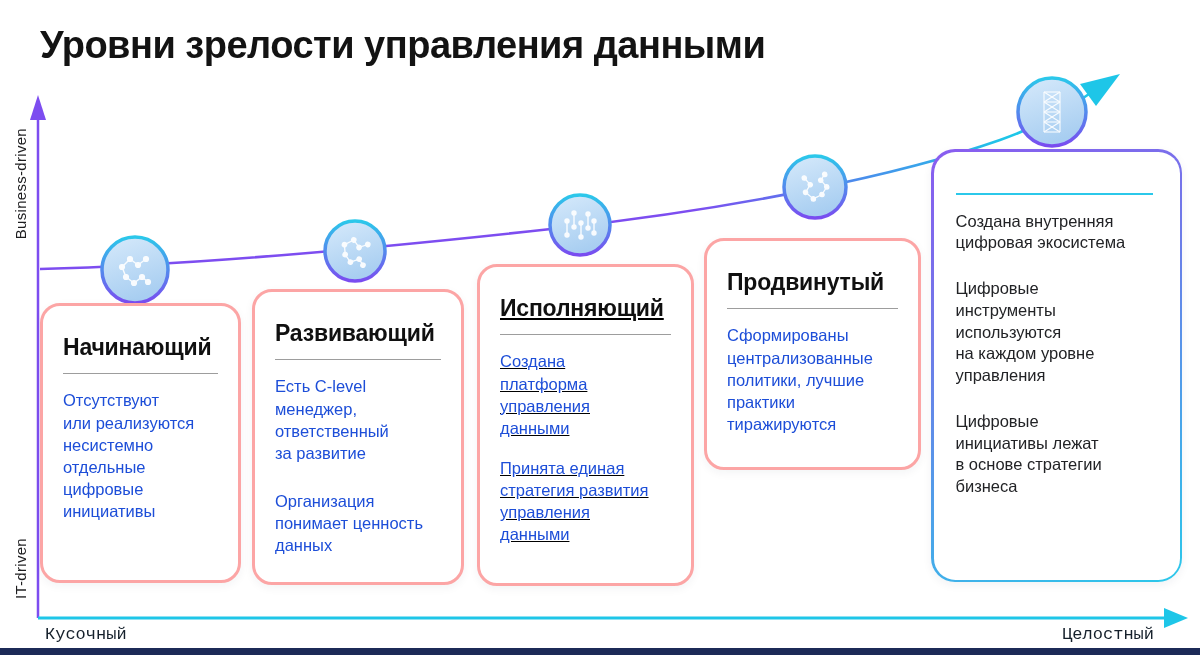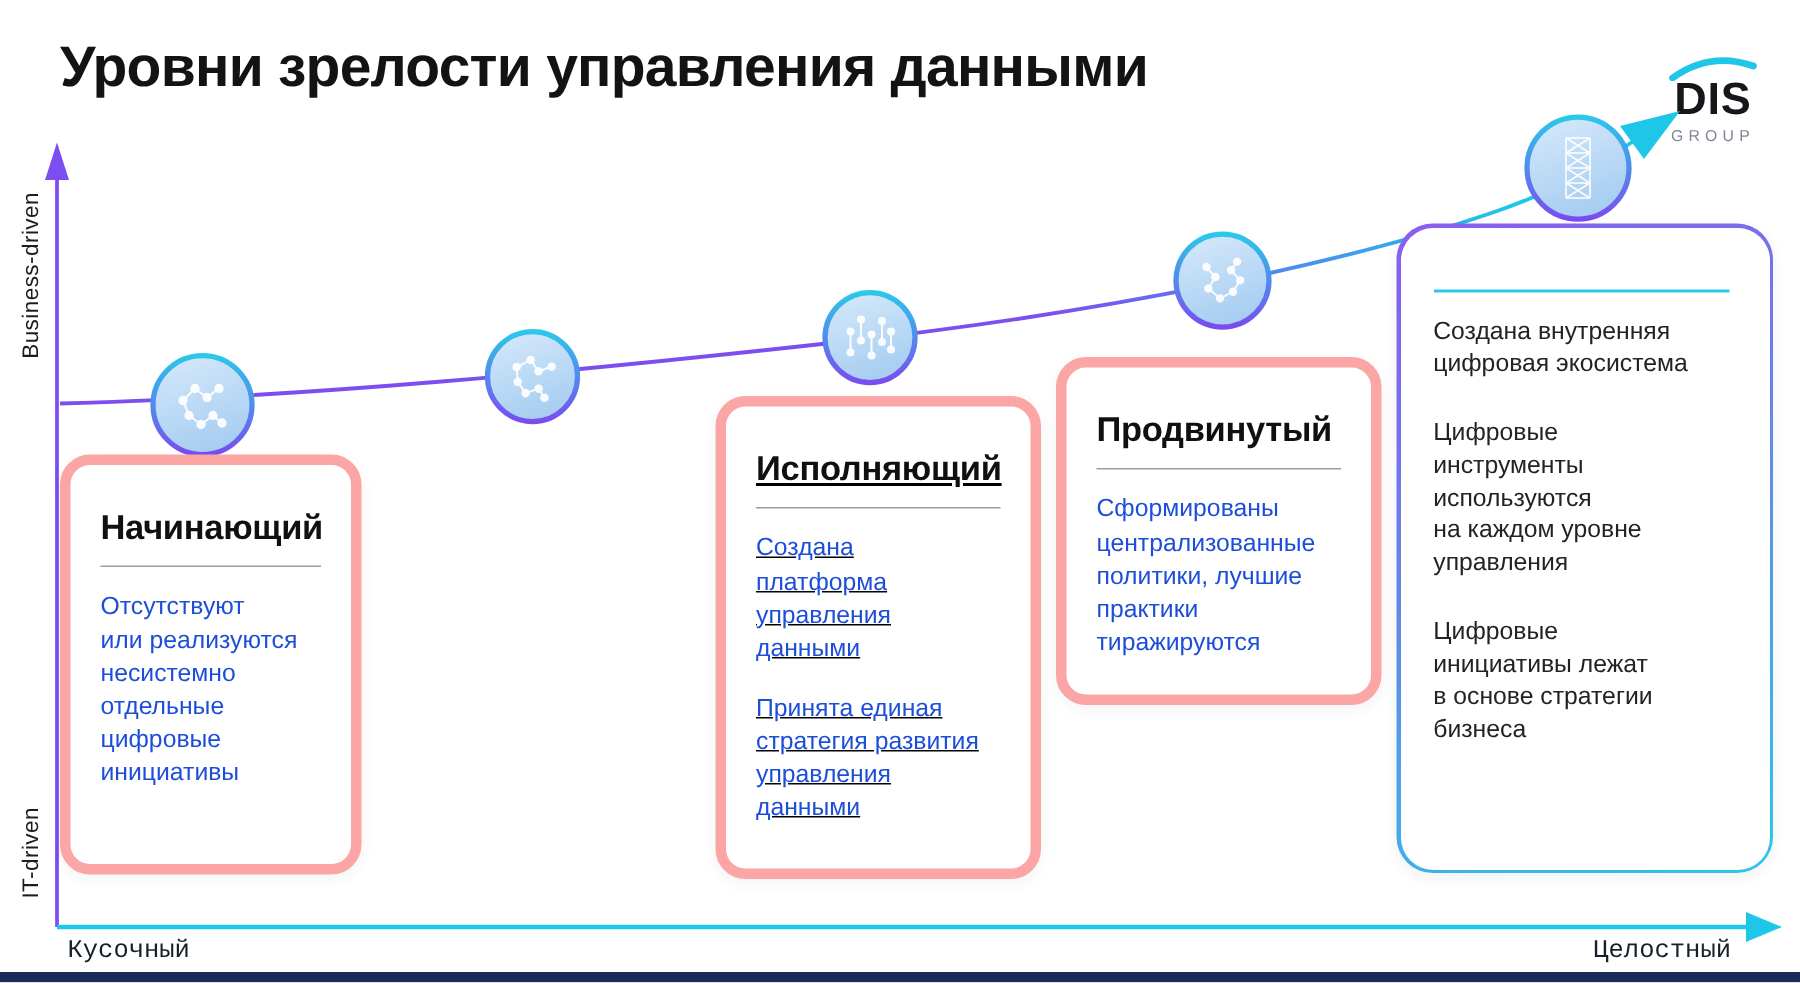--- a/index.html
+++ b/index.html
@@ -32,21 +32,21 @@
   }
   .ylabel.biz { left: 12px; top: 128px; }
   .ylabel.it  { left: 12px; top: 538px; }
   .xlabel { position: absolute; top: 625px; font-size: 17px; color: #15202b; font-family: Liberation Mono, monospace; }
   .xlabel.left  { left: 45px; }
   .xlabel.right { right: 46px; }
 
   
   .card {
     position: absolute; background: #ffffff;
-    border: 7px solid #fca5a5; border-radius: 20px;
+    border: 3px solid #fca5a5; border-radius: 20px;
     box-shadow: 0 3px 10px rgba(20,30,60,0.05);
     padding: 28px 20px 20px 20px; z-index: 3;
   }
   .card h3 { font-size: 23px; font-weight: 700; color: #101010; letter-spacing: -0.2px; line-height: 1.15; }
   .card .rule { height: 1px; background: #9d9d9d; margin-top: 13px; }
   .card p { font-size: 16.5px; color: #1d4ed8; line-height: 1.34; margin-top: 15px; white-space: pre-line; }
 
   .card.c1 { left: 40px;  top: 303px; width: 201px; height: 280px; }
   .card.c2 { left: 252px; top: 289px; width: 212px; height: 296px; }
   .card.c3 { left: 477px; top: 264px; width: 217px; height: 322px; text-decoration: underline; }
@@ -70,27 +70,20 @@
   
   .bottom-bar { position: absolute; left: 0; bottom: 0; width: 100%; height: 7px; background: #1c2a57; }
 </style>
 </head>
 <body>
 
 <div class="canvas">
 
   <div class="page-title">Уровни зрелости управления данными</div>
 
-  <div class="logo">
-    <svg class="arc" width="64" height="18" viewBox="0 0 64 18">
-      <path d="M5,16 Q30,-2 59,8" fill="none" stroke="#1ec6e8" stroke-width="4.5" stroke-linecap="round"></path>
-    </svg>
-    <div class="name">DIS</div>
-    <div class="sub">GROUP</div>
-  </div>
 
   <svg class="chart-layer" viewBox="0 0 1200 655">
     <defs>
       <linearGradient id="curveGrad" x1="0" y1="0" x2="1" y2="0">
         <stop offset="0" stop-color="#7d4df0"></stop>
         <stop offset="0.62" stop-color="#7d4df0"></stop>
         <stop offset="0.92" stop-color="#1ec6e8"></stop>
       </linearGradient>
       <linearGradient id="rimGrad" x1="0" y1="0" x2="0" y2="1">
         <stop offset="0" stop-color="#2bc8ea"></stop>
@@ -207,20 +200,31 @@
     <h3>Начинающий</h3>
     <div class="rule"></div>
     <p>Отсутствуют
 или реализуются
 несистемно
 отдельные
 цифровые
 инициативы</p>
   </div>
 
+  <div class="card c2">
+    <h3>Развивающий</h3>
+    <div class="rule"></div>
+    <p>Есть C-level
+менеджер,
+ответственный
+за развитие</p>
+    <p style="margin-top:26px;">Организация
+понимает ценность
+данных</p>
+  </div>
 
   <div class="card c3">
     <h3>Исполняющий</h3>
     <div class="rule"></div>
     <p>Создана
 платформа
 управления
 данными</p>
     <p style="margin-top:18px;">Принята единая
 стратегия развития

